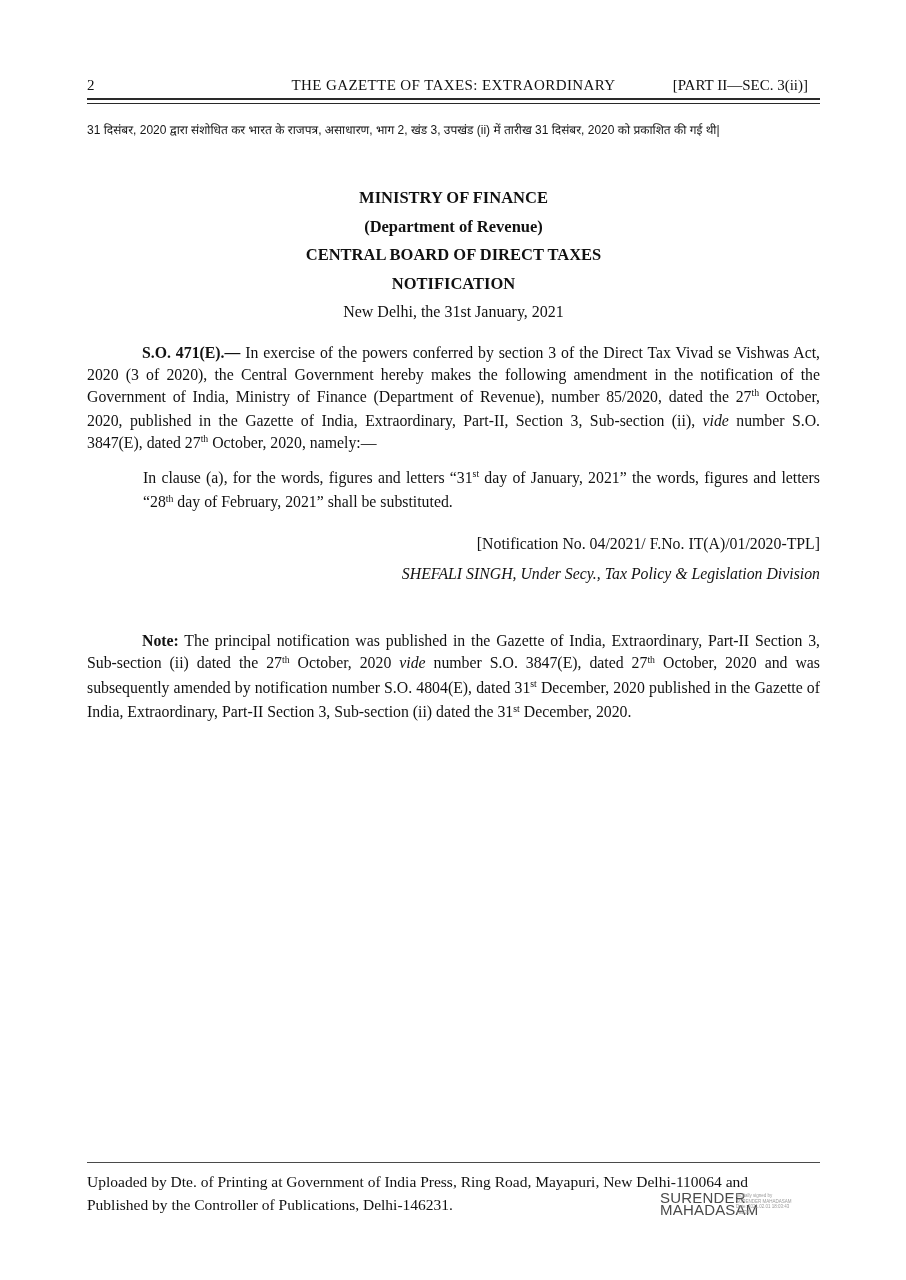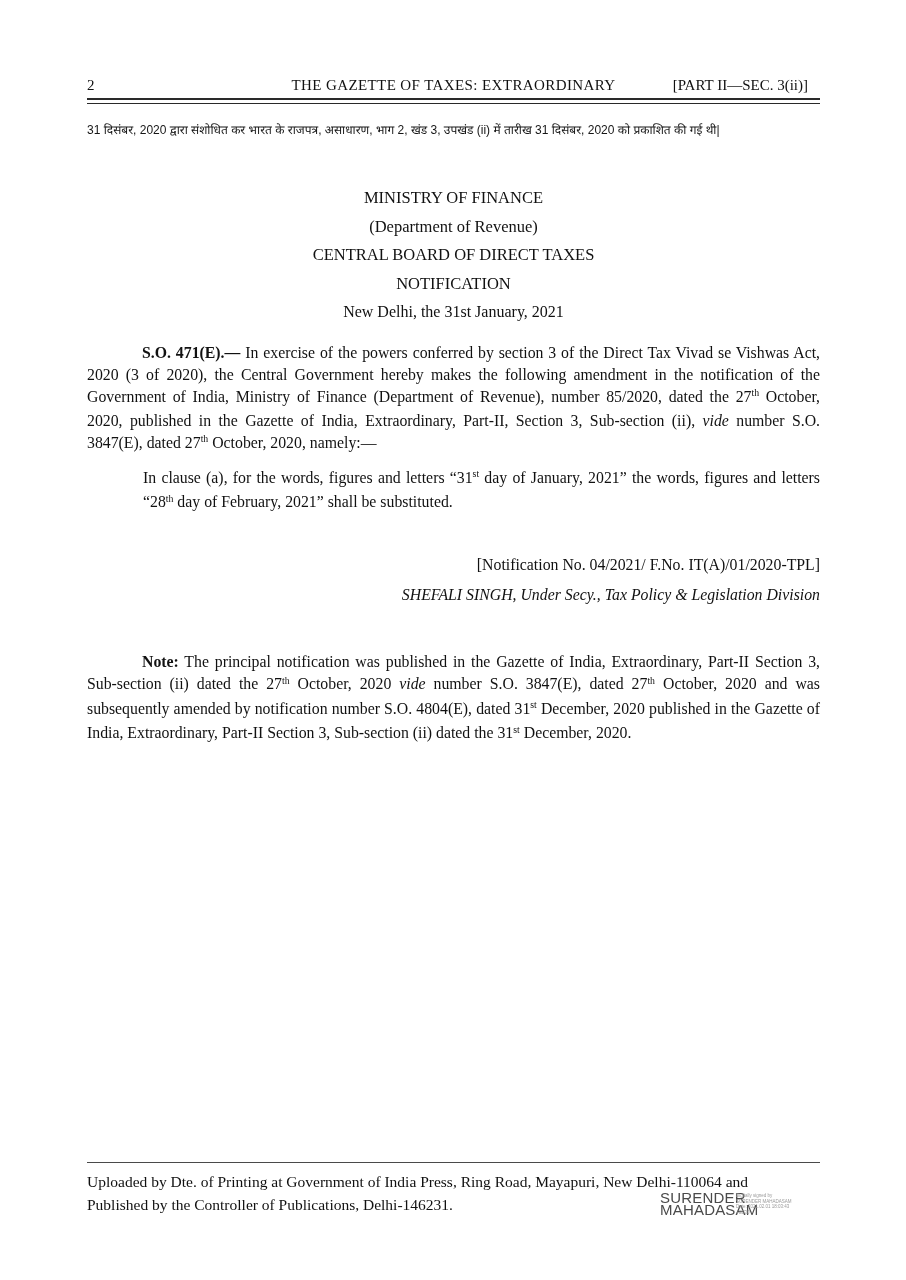--- a/index.html
+++ b/index.html
@@ -29,33 +29,33 @@
   .hindi {
     margin:12px 0 0 0;
     font-family:"Liberation Sans", "DejaVu Sans", sans-serif;
     font-size:12px; line-height:29px;
     text-align:justify;
     color:#161616;
   }
 
   
   .headings { margin-top:39px; text-align:center; }
-  .h-bold { font-weight:normal; font-size:16.5px; line-height:28.5px; }
+  .h-bold { font-weight:bold; font-size:16.5px; line-height:28.5px; }
   .h-date { font-size:16px; line-height:28.5px; }
 
   
   .para { font-size:15.8px; line-height:22px; text-align:justify; margin:0; }
   .para-main { margin-top:15px; text-indent:55px; }
   .para-clause { margin-top:11px; margin-left:56px; line-height:22.5px; }
   .lead-bold { font-weight:bold; }
   .it { font-style:italic; }
   .sup { font-size:0.62em; position:relative; top:-0.55em; }
 
   .right-line { text-align:right; font-size:15.8px; line-height:22px; margin:0; }
-  .notif-no { margin-top:38px; }
+  .notif-no { margin-top:17px; }
   .signatory { margin-top:8px;font-style:italic; }
 
   .para-note { margin-top:45px; text-indent:55px; line-height:22.5px; }
 
   
   .footer { position:absolute; left:87px; bottom:64px; width:733px; }
   .footer-rule { border-top:1.5px solid #4a4a4a; margin-bottom:7px; }
   .f-line { font-size:15.5px; line-height:23px; margin:0; }
   .sig-stamp {
     position:absolute; right:26px; top:30px;

